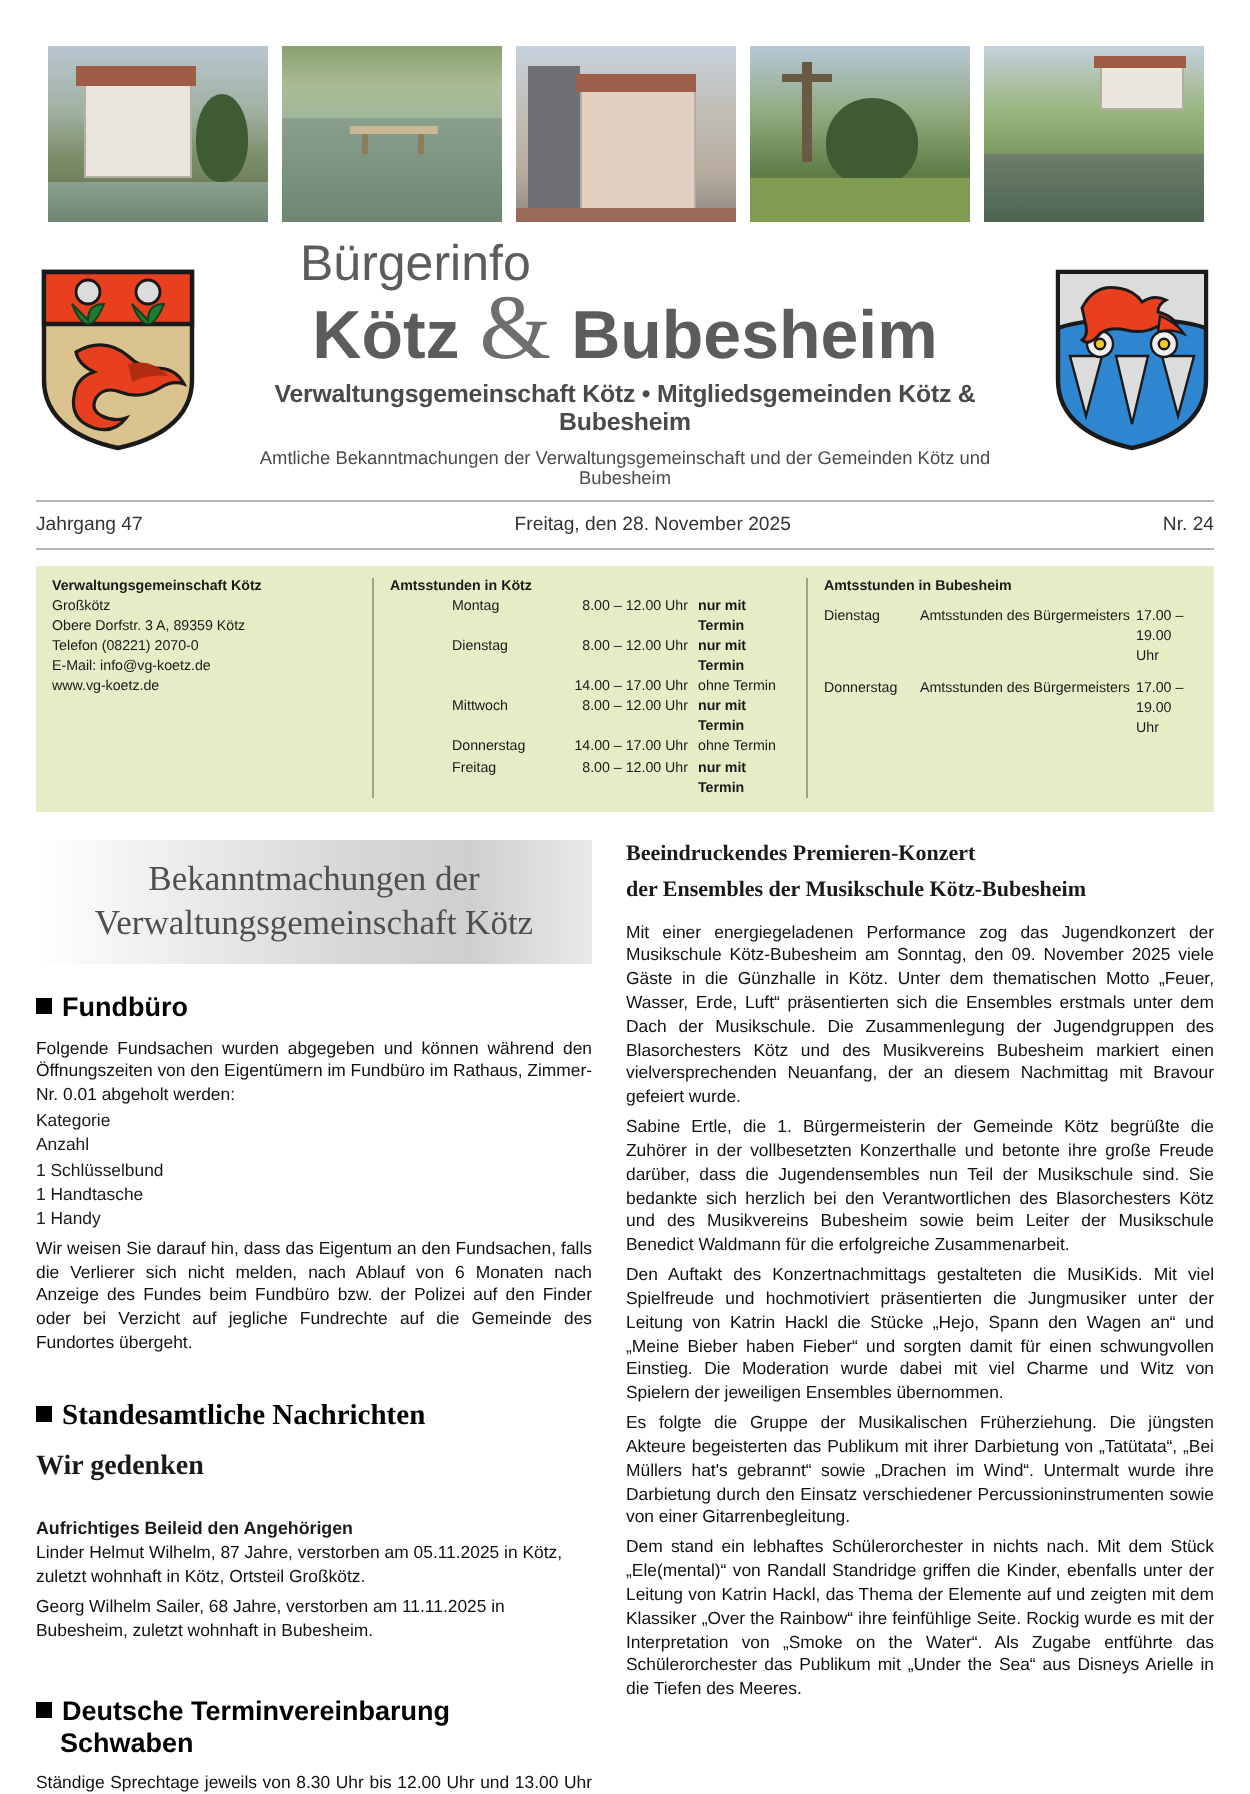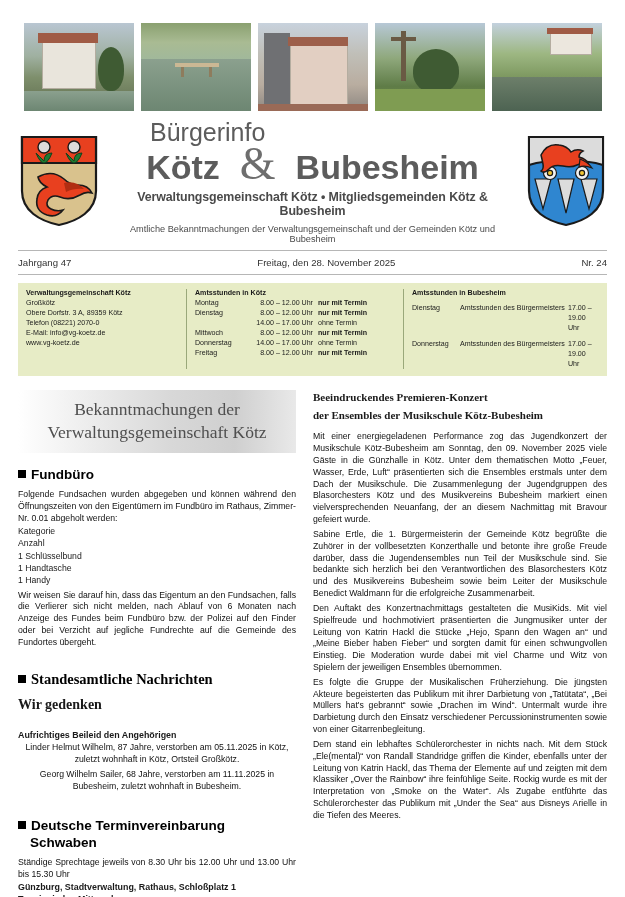--- a/index.html
+++ b/index.html
@@ -37,21 +37,21 @@
     padding:2px 18px 0 18px;gap:4px;
   }
   .crest{flex:0 0 auto;}
   .title-block{flex:0 1 auto;text-align:center;padding:0 4px;}
   .line1{
     font-size:25px;color:#5c5c5c;letter-spacing:0px;
     text-align:left;margin-left:42px;line-height:1.0;
   }
   .line2{
     display:flex;align-items:baseline;justify-content:center;
-    gap:20px;line-height:1.0;margin-top:-4px;
+    gap:10px;line-height:1.0;margin-top:-4px;
   }
   .k-big{font-size:34px;font-weight:bold;color:#5c5c5c;}
   .amp{font-size:46px;color:#6e6e6e;font-family:"Liberation Serif",serif;font-weight:400;}
   .b-big{font-size:34px;font-weight:bold;color:#5c5c5c;}
   .line3{
     font-size:12.4px;font-weight:bold;color:#4a4a4a;margin-top:3px;
     letter-spacing:-0.1px;
   }
   .line4{
     font-size:9.2px;color:#4a4a4a;margin-top:6px;
@@ -72,21 +72,21 @@
     margin:8px 18px 0 18px;background:#e7ecc6;
     display:flex;padding:6px 0 7px 0;
   }
   .ib-col{padding:0 8px;}
   .ib-col.c1{width:152px;border-right:1px solid #9aa87a;}
   .ib-col.c2{width:200px;border-right:1px solid #9aa87a;}
   .ib-col.c3{flex:1;}
   .ib-head{font-size:7.1px;font-weight:bold;color:#1a1a1a;margin-bottom:1px;}
   .ib-line{font-size:7.1px;color:#1a1a1a;line-height:1.42;}
   .hours-row{display:flex;font-size:7.1px;line-height:1.42;}
-  .hr-day{width:46px;flex:0 0 46px;}
+  .hr-day{width:46px;flex:0 0 46px;margin-left:31px;}
   .hr-time{width:72px;flex:0 0 72px;text-align:right;}
   .hr-note{padding-left:5px;}
   .hr-note.b{font-weight:bold;}
   .bub-row{display:flex;font-size:7.1px;line-height:1.42;margin-top:6px;}
   .bub-day{width:48px;flex:0 0 48px;}
   .bub-txt{width:108px;flex:0 0 108px;}
   .bub-time{text-align:left;}
 
   
   .columns{display:flex;margin:14px 18px 0 18px;gap:17px;}
@@ -110,21 +110,21 @@
   h2.sect .sq{
     display:inline-block;width:8px;height:8px;background:#000;
     margin-right:5px;vertical-align:1px;
   }
   .sect-gap{height:22px;}
   p.body{
     font-size:8.7px;line-height:1.36;margin:0 0 0 0;
     text-align:justify;color:#111;
   }
   p.body + p.body{margin-top:3px;}
-  p.plain{text-align:center;}
+  p.plain{text-align:left;}
   .sub-bold{font-size:8.9px;font-weight:bold;margin:0 0 2px 0;}
   .sub-serif{font-family:"Liberation Serif",serif;font-size:14px;font-weight:bold;margin:0 0 17px 0;}
   .lead{font-family:"Liberation Serif",serif;font-size:11px;font-weight:bold;line-height:1.45;margin:0 0 2px 0;}
   .lead2{font-family:"Liberation Serif",serif;font-size:11px;font-weight:bold;line-height:1.45;margin:0 0 7px 0;}
   .list-line{font-size:8.7px;line-height:1.42;}
   .indent2{margin-left:12px;}
 </style>
 </head>
 <body>
 

